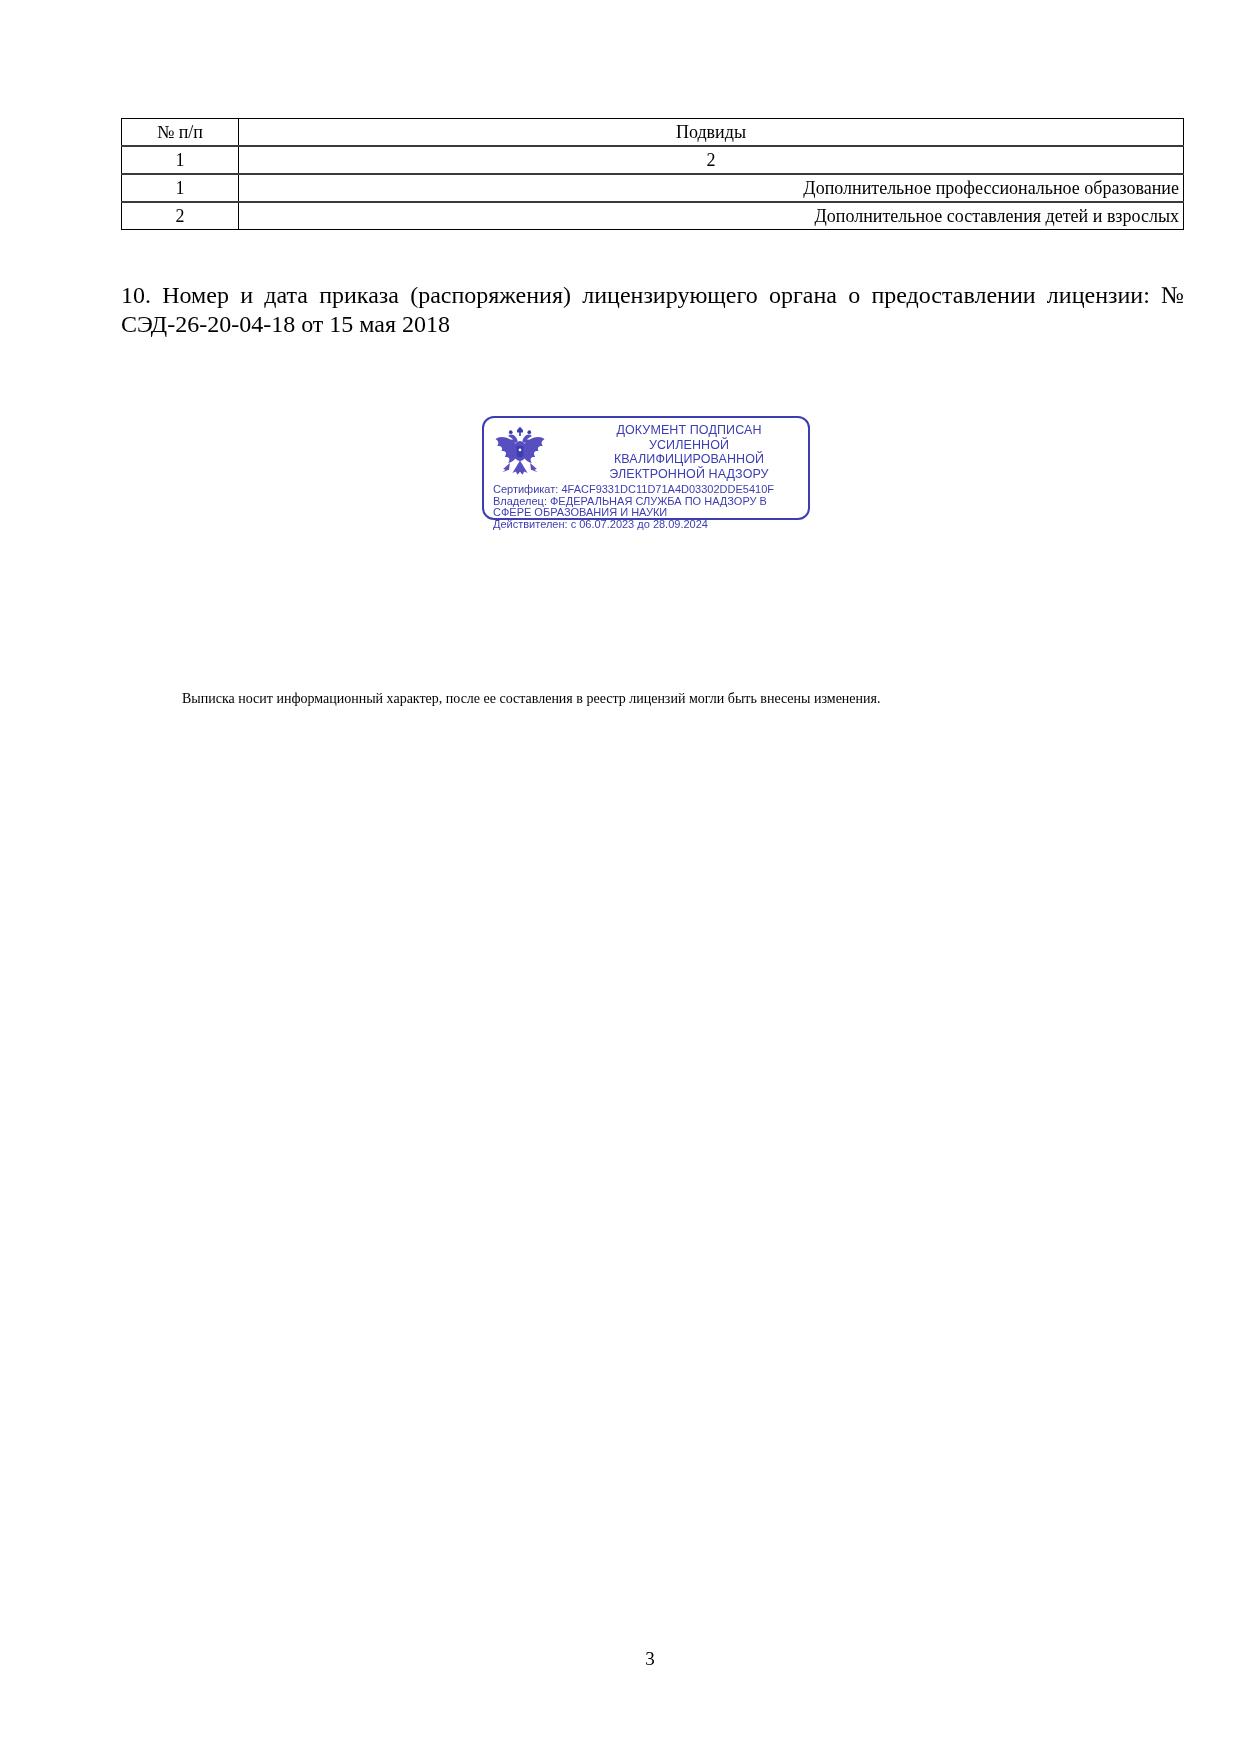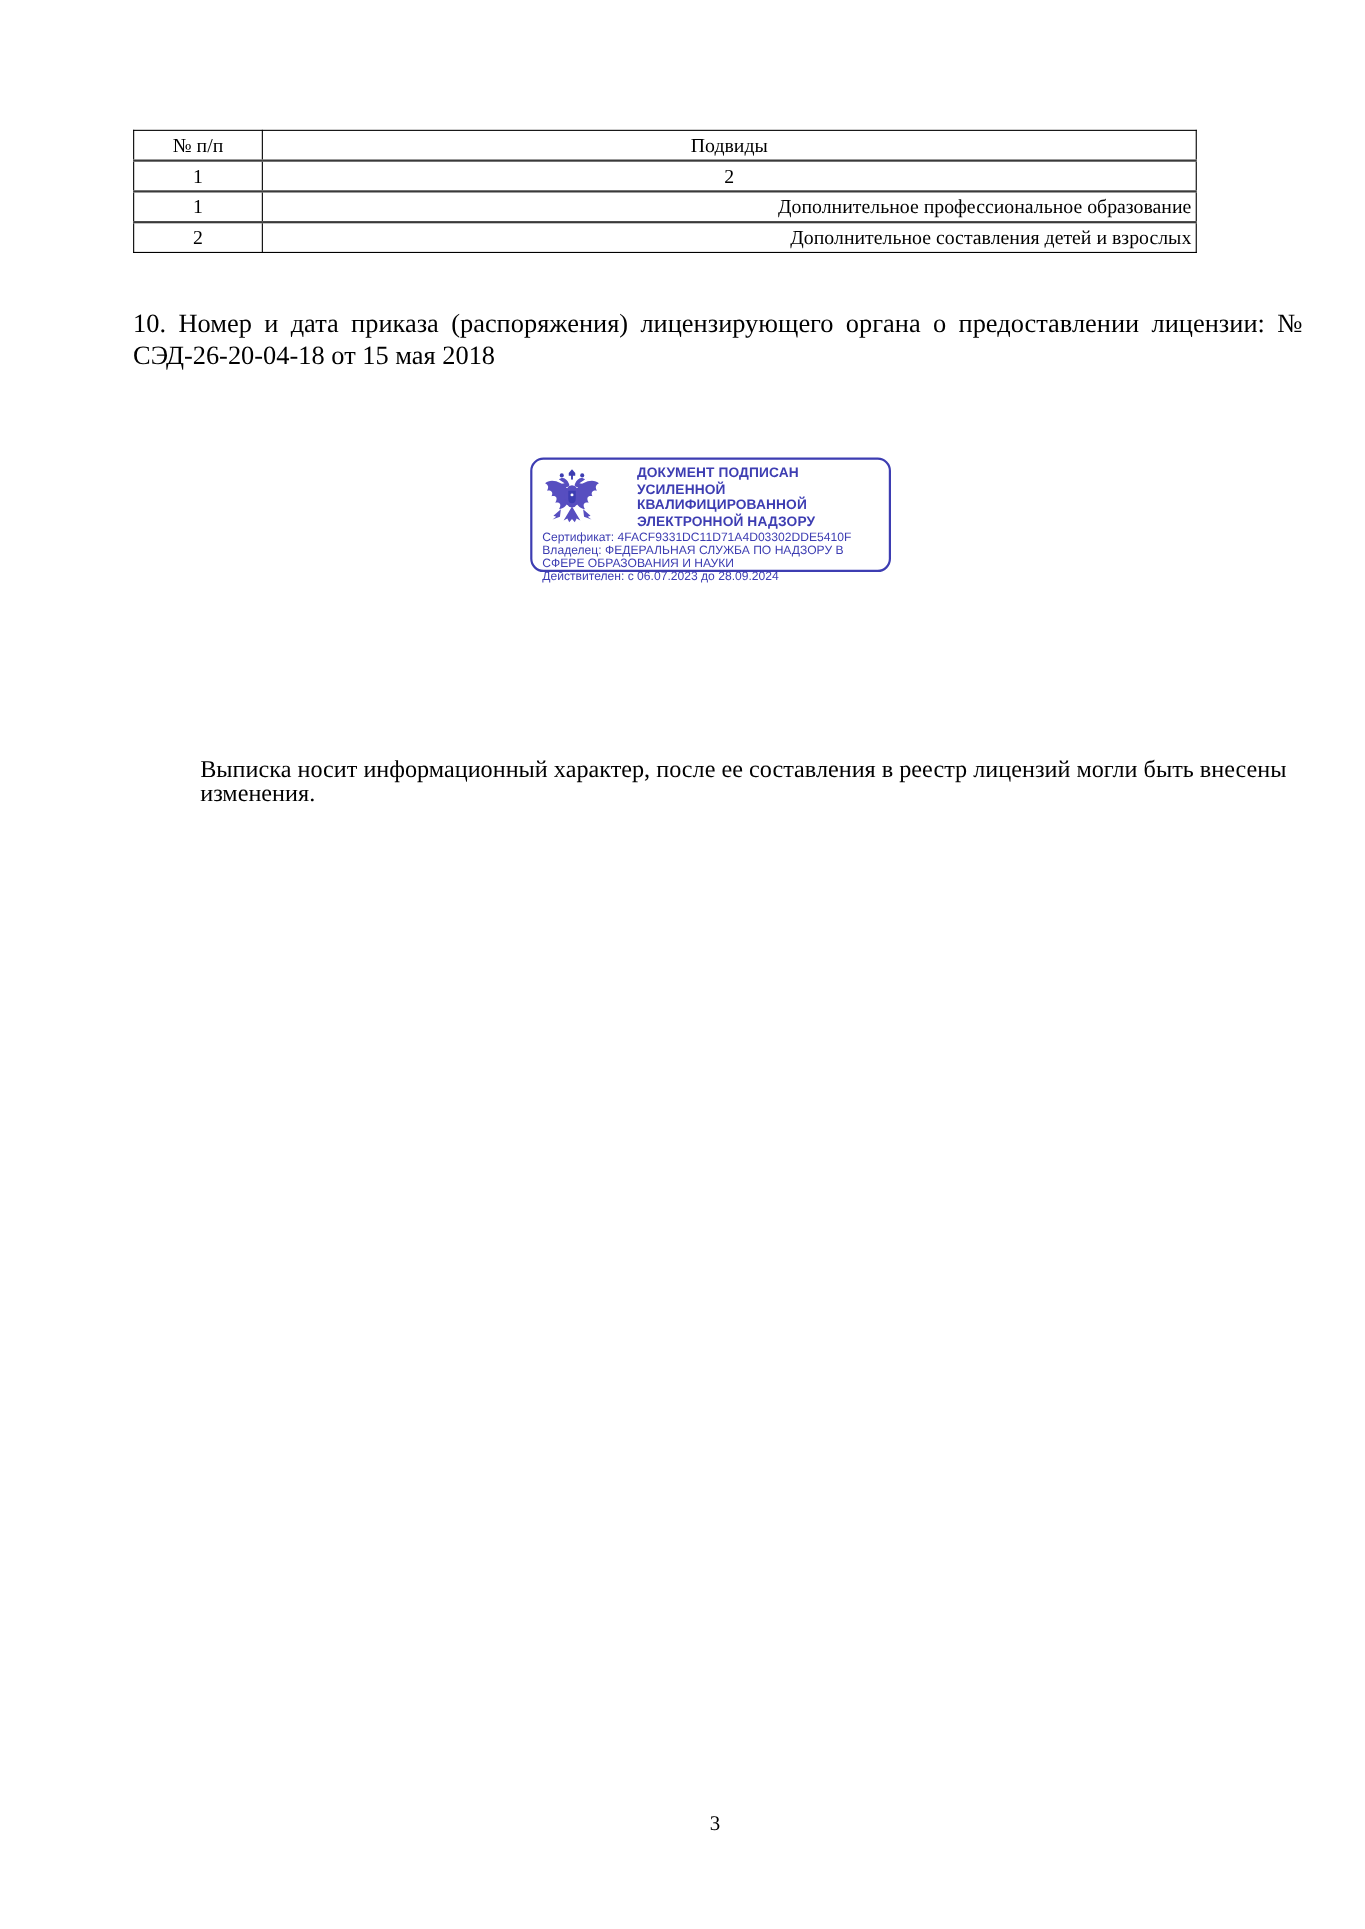--- a/index.html
+++ b/index.html
@@ -10,21 +10,21 @@
     margin: 0 auto;
     background: #ffffff;
     font-family: "Liberation Serif", serif;
     color: #000;
     overflow: hidden;
   }
 
   
   table.subtypes {
     position: absolute; left: 121px; top: 118px;
-    width: 967px;
+    width: 1063px;
     border-collapse: collapse;
     table-layout: fixed;
   }
   table.subtypes th, table.subtypes td {
     border: 1px solid #000;
     height: 26px;
     font-size: 18px;
     font-weight: normal;
     text-align: center;
     padding: 0 4px;
@@ -56,35 +56,35 @@
     padding: 5px 9px 3px 9px;
     color: var(--stamp-color);
     font-family: "Liberation Sans", sans-serif;
     background: #fff;
   }
   .stamp-top { display: flex; align-items: center; }
   .stamp-eagle { width: 54px; height: 54px; flex: 0 0 54px; }
   .stamp-eagle svg { width: 54px; height: 54px; display:block; }
   .stamp-title {
     flex: 1;
-    text-align: left;
-    font-weight: bold;
+    text-align: center;
+    font-weight: normal;
     font-size: 12.5px;
     line-height: 14.5px;
     letter-spacing: 0.1px;
     margin-left: 32px;
   }
   .stamp-info { margin-top: 3px; font-size: 11px; line-height: 11.5px; letter-spacing: 0; }
 
   
   .note {
     position: absolute; left: 182px; top: 688px;
     width: 1000px;
     margin: 0;
-    font-size: 22px;
+    font-size: 14px;
     line-height: 22px;
   }
 
   
   .pagenum {
     position: absolute; left: 0; top: 1648px;
     width: 1300px;
     text-align: center;
     font-size: 19px;
   }

